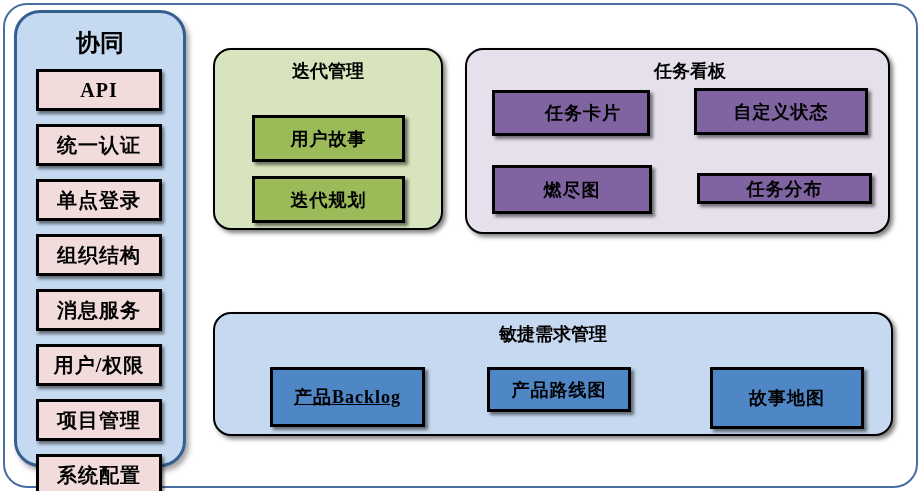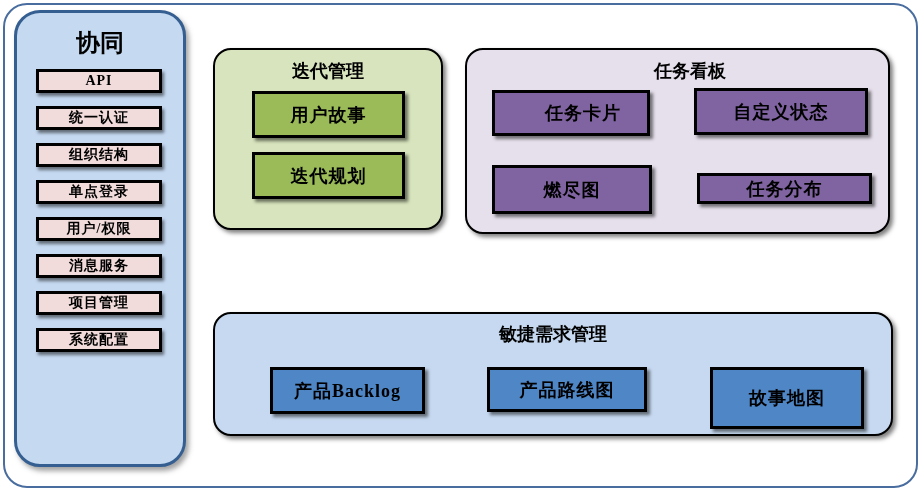--- a/index.html
+++ b/index.html
@@ -26,26 +26,26 @@
   }
   .sidebar-title{
     margin-top:14px;text-align:center;
     font-size:24px;font-weight:bold;color:#000;
   }
   .sidebar-items{
     position:absolute;left:19px;top:56px;width:126px;
     display:flex;flex-direction:column;gap:13px;
   }
   .pill{
-    box-sizing:border-box;height:24px;
+    box-sizing:border-box;height:42px;
     background:#f2dcdb;border:3px solid #000;
     box-shadow:2px 3px 3px rgba(0,0,0,.5);
     display:flex;align-items:center;justify-content:center;
     font-family:"Liberation Serif","DejaVu Serif",serif;
-    font-weight:bold;font-size:14px;color:#000;letter-spacing:1px;
+    font-weight:bold;font-size:20px;color:#000;letter-spacing:1px;
   }
   
   .group{
     position:absolute;box-sizing:border-box;
     border:2px solid #000;border-radius:18px;
     box-shadow:3px 3px 4px rgba(0,0,0,.5);
   }
   .group-title{
     text-align:center;font-size:18px;font-weight:bold;color:#000;
   }
@@ -57,52 +57,52 @@
   .group-agile .group-title{margin-top:8px;}
   
   .fbox{
     position:absolute;box-sizing:border-box;
     border:3px solid #000;
     box-shadow:3px 3px 3px rgba(0,0,0,.5);
     display:flex;align-items:center;justify-content:center;
     font-family:"Liberation Serif","DejaVu Serif",serif;
     font-weight:bold;font-size:18px;color:#000;letter-spacing:1px;
   }
-  .fbox-green{background:#9bbb59;}
+  .fbox-green{background:#9bbb59;margin-top:24px;}
   .fbox-purple{background:#8064a2;}
   .fbox-blue{background:#4e86c6;}
   
   .it-1{left:37px;top:41px;width:153px;height:47px;}
   .it-2{left:37px;top:102px;width:153px;height:47px;}
   
   .kb-1{left:25px;top:40px;width:158px;height:46px;padding-left:24px;}
   .kb-2{left:227px;top:38px;width:174px;height:47px;font-family:Liberation Mono, monospace;}
   .kb-3{left:25px;top:115px;width:160px;height:49px;font-family:Liberation Serif, serif;}
   .kb-4{left:230px;top:123px;width:175px;height:31px;}
   
-  .ag-1{left:55px;top:53px;width:155px;height:47px;}
-  .ag-2{left:272px;top:53px;width:160px;height:45px;}
+  .ag-1{left:55px;top:53px;width:155px;height:60px;text-decoration:underline;}
+  .ag-2{left:272px;top:53px;width:144px;height:45px;}
   .ag-3{left:495px;top:53px;width:154px;height:62px;}
 </style>
 </head>
 <body>
 
 <div class="canvas">
 
   <div class="outer-frame"></div>
 
   <div class="sidebar">
     <div class="sidebar-title">协同</div>
     <div class="sidebar-items">
       <div class="pill">API</div>
       <div class="pill">统一认证</div>
+      <div class="pill">单点登录</div>
       <div class="pill">组织结构</div>
-      <div class="pill">单点登录</div>
+      <div class="pill">消息服务</div>
       <div class="pill">用户/权限</div>
-      <div class="pill">消息服务</div>
       <div class="pill">项目管理</div>
       <div class="pill">系统配置</div>
     </div>
   </div>
 
   <div class="group group-iteration">
     <div class="group-title">迭代管理</div>
     <div class="fbox fbox-green it-1">用户故事</div>
     <div class="fbox fbox-green it-2">迭代规划</div>
   </div>

